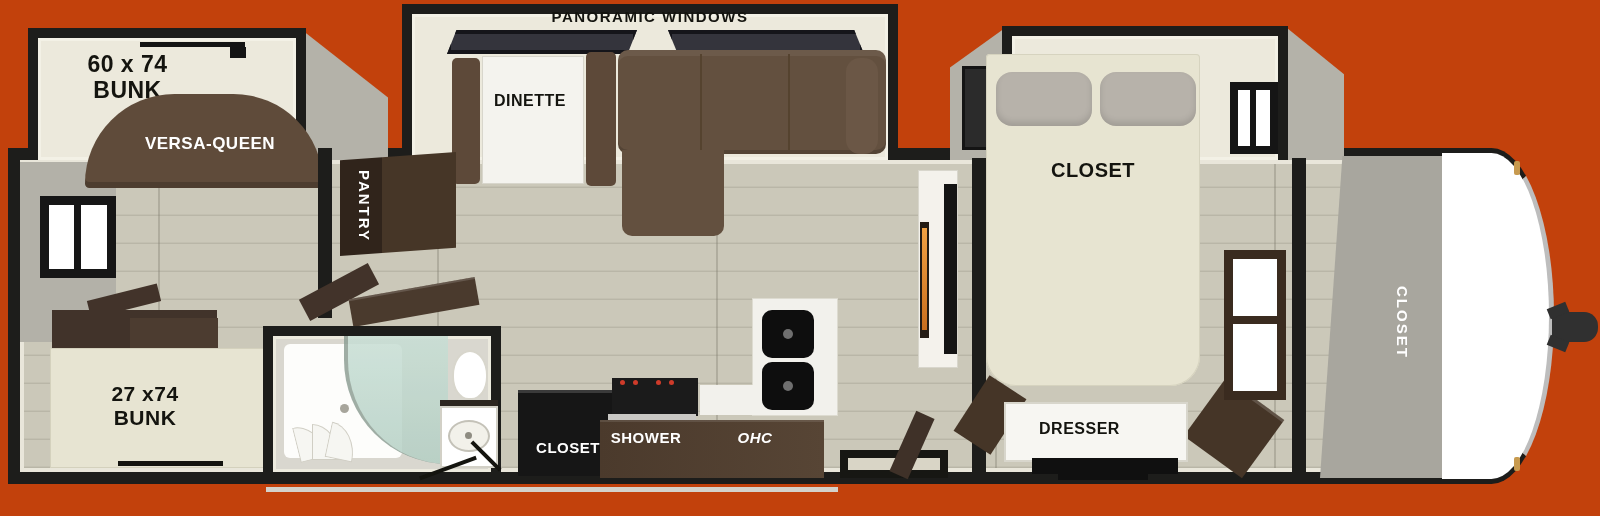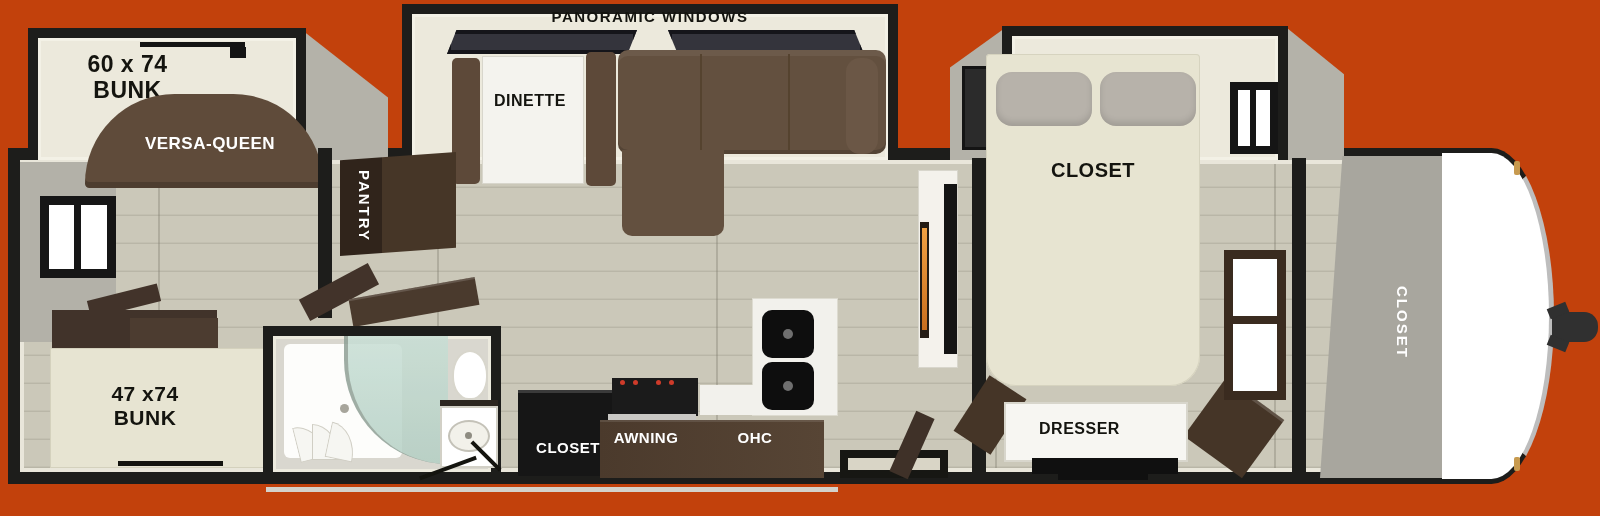--- a/index.html
+++ b/index.html
@@ -80,21 +80,21 @@
   <div class="abs" style="left:350px;top:288px;width:128px;height:28px;background:#4a3a2d;transform:rotate(-10deg);box-shadow:inset 0 2px 0 rgba(255,255,255,.15);"></div>
   <div class="abs" style="left:88px;top:292px;width:72px;height:18px;background:#42332a;transform:rotate(-14deg);"></div>
 
   <div class="abs" style="left:40px;top:196px;width:76px;height:82px;background:#ffffff;border:9px solid #161616;box-sizing:border-box;"></div>
   <div class="abs" style="left:74px;top:200px;width:7px;height:74px;background:#161616;"></div>
 
   <div class="abs" style="left:52px;top:310px;width:165px;height:40px;background:#41332a;"></div>
   <div class="abs" style="left:130px;top:318px;width:88px;height:32px;background:#4c3c30;"></div>
   <div class="abs" style="left:50px;top:348px;width:218px;height:120px;background:#e7e4d2;box-shadow:inset 0 0 0 1px #d4d1bd;"></div>
   <div class="t" style="left:65px;top:382px;width:160px;font-size:21px;">
-    <div>47 x74</div>
+    <div>27 x74</div>
     <div>BUNK</div>
   </div>
   <div class="abs" style="left:118px;top:461px;width:105px;height:5px;background:#14140f;"></div>
 
   <div class="abs" style="left:263px;top:326px;width:238px;height:156px;border:10px solid #1d1d1b;box-sizing:border-box;background:#d9d7cf;box-shadow:inset 0 0 0 3px #eceade;"></div>
   <div class="abs" style="left:284px;top:344px;width:118px;height:114px;background:#fdfdfb;border-radius:6px;"></div>
   <div class="abs" style="left:340px;top:404px;width:9px;height:9px;border-radius:50%;background:#a7a59b;"></div>
   <div class="abs" style="left:344px;top:336px;width:104px;height:128px;border-radius:0 0 0 115px;background:linear-gradient(#c8dfd5,#b4cfc4);opacity:.85;border-left:4px solid #8fa096;box-sizing:border-box;"></div>
   <div class="abs" style="left:296px;top:424px;width:26px;height:34px;background:#f6f6f2;border:1px solid #d0cec4;border-radius:0 100% 0 0;transform:rotate(-14deg);"></div>
   <div class="abs" style="left:312px;top:424px;width:26px;height:34px;background:#f6f6f2;border:1px solid #d0cec4;border-radius:0 100% 0 0;"></div>
@@ -109,22 +109,22 @@
 
   <div class="abs" style="left:518px;top:390px;width:100px;height:86px;background:#161616;box-shadow:inset 0 3px 0 #3a3a3a;"></div>
   <div class="t w" style="left:518px;top:440px;width:100px;font-size:15px;">CLOSET</div>
   <div class="abs" style="left:612px;top:378px;width:86px;height:38px;background:#1b1b1b;"></div>
   <div class="abs" style="left:620px;top:380px;width:5px;height:5px;background:#cf3b2a;border-radius:50%;"></div>
   <div class="abs" style="left:633px;top:380px;width:5px;height:5px;background:#cf3b2a;border-radius:50%;"></div>
   <div class="abs" style="left:656px;top:380px;width:5px;height:5px;background:#cf3b2a;border-radius:50%;"></div>
   <div class="abs" style="left:669px;top:380px;width:5px;height:5px;background:#cf3b2a;border-radius:50%;"></div>
   <div class="abs" style="left:608px;top:414px;width:88px;height:6px;background:#c9c8c4;"></div>
   <div class="abs" style="left:600px;top:420px;width:224px;height:58px;background:linear-gradient(90deg,#4b3a2c,#574535);box-shadow:inset 0 2px 0 rgba(255,255,255,.1);"></div>
-  <div class="t w" style="left:600px;top:430px;width:92px;font-size:15px;">AWNING</div>
-  <div class="t w" style="left:700px;top:430px;width:110px;font-size:15px;">OHC</div>
+  <div class="t w" style="left:600px;top:430px;width:92px;font-size:15px;">SHOWER</div>
+  <div class="t w" style="left:700px;top:430px;width:110px;font-size:15px;font-style:italic;">OHC</div>
   <div class="abs" style="left:752px;top:298px;width:86px;height:118px;background:#f2f1ec;border:1px solid #dddbd0;box-sizing:border-box;"></div>
   <div class="abs" style="left:700px;top:385px;width:56px;height:30px;background:#f2f1ec;"></div>
   <div class="abs" style="left:762px;top:310px;width:52px;height:48px;background:#0e0e0e;border-radius:10px;"></div>
   <div class="abs" style="left:783px;top:329px;width:10px;height:10px;border-radius:50%;background:#6f6f6f;"></div>
   <div class="abs" style="left:762px;top:362px;width:52px;height:48px;background:#0e0e0e;border-radius:10px;"></div>
   <div class="abs" style="left:783px;top:381px;width:10px;height:10px;border-radius:50%;background:#6f6f6f;"></div>
   <div class="abs" style="left:840px;top:450px;width:108px;height:28px;border:8px solid #171713;box-sizing:border-box;background:#d9d5c6;"></div>
 
   <div class="abs" style="left:918px;top:170px;width:40px;height:198px;background:#f4f2ec;border:1px solid #d8d6cc;box-sizing:border-box;"></div>
   <div class="abs" style="left:944px;top:184px;width:13px;height:170px;background:#141414;"></div>

